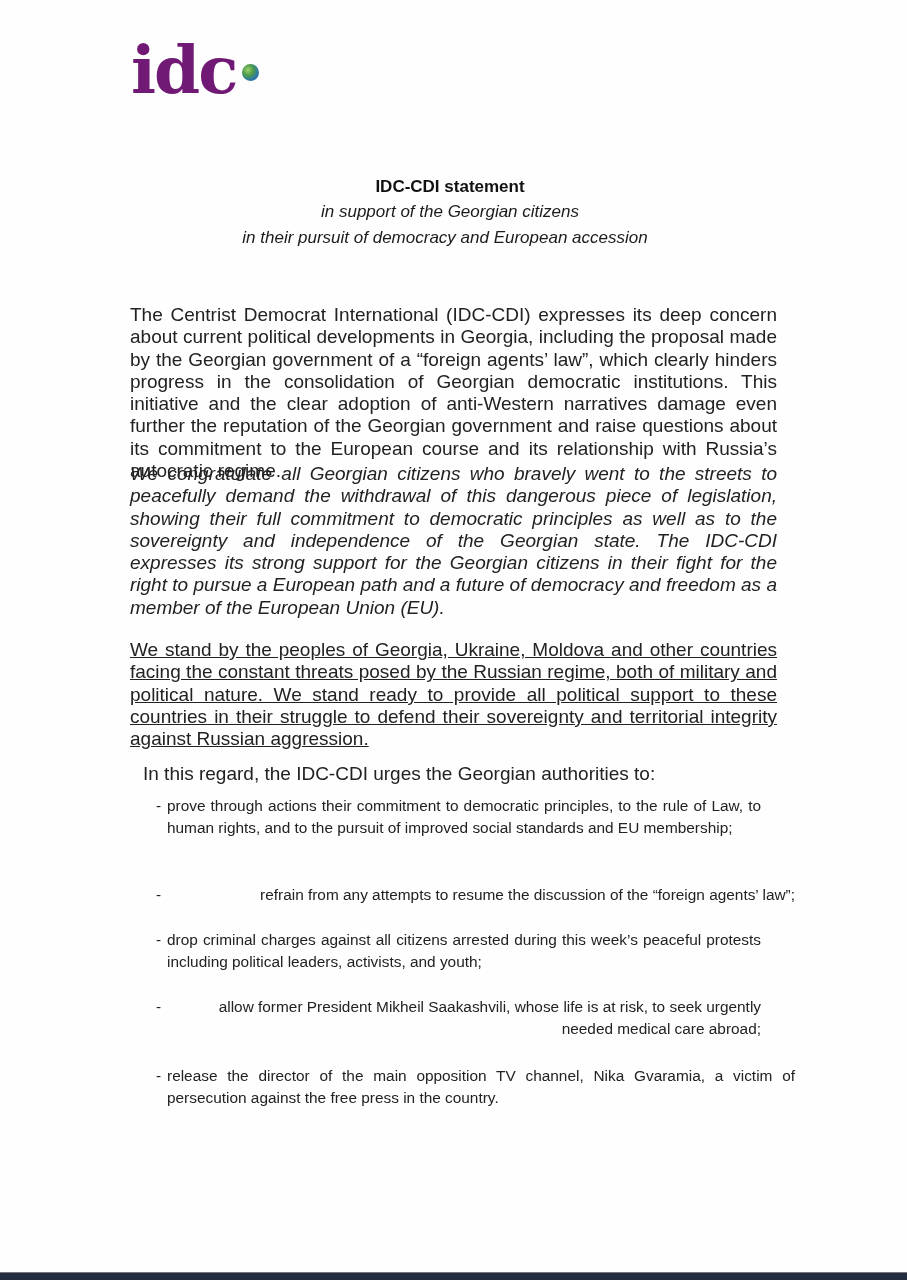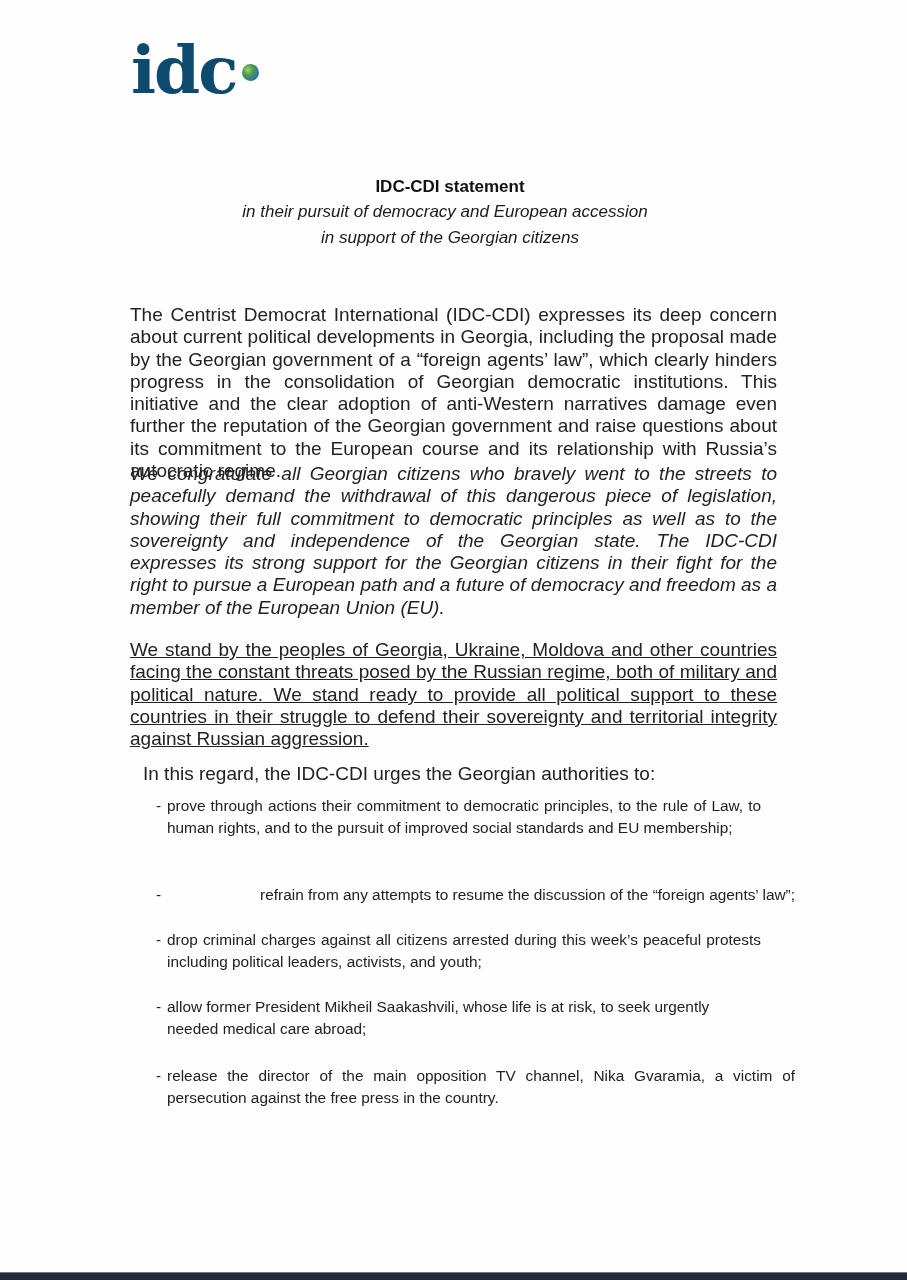--- a/index.html
+++ b/index.html
@@ -4,21 +4,21 @@
 <style>
   html, body { margin: 0; padding: 0; }
   body {
     width: 907px; height: 1280px; background: #fefefe; position: relative; overflow: hidden;
     font-family: "Liberation Sans", sans-serif; color: #1f1f1f;
   }
   .logo {
     position: absolute; left: 131px; top: 34px; height: 72px;
     display: flex; align-items: baseline;
     font-family: "DejaVu Serif", serif; font-weight: bold; font-size: 66px;
-    color: #0c4a6e; letter-spacing: -2px; line-height: 72px; justify-content: center;
+    color: #701a75; letter-spacing: -2px; line-height: 72px; justify-content: center;
   }
   .logo .globe {
     display: inline-block; width: 17px; height: 17px; border-radius: 50%;
     margin: 0 4px 0 6px; position: relative; top: -12px;
     background: radial-gradient(circle at 35% 35%, #9fd26a 0%, #4c9a4a 35%, #2f79a8 65%, #1f4f86 100%);
   }
   .title-block { position: absolute; left: 0; right: 17px; top: 175px; text-align: center; }
   .title { font-size: 17px; font-weight: bold; color: #111; line-height: 24px; margin-left: 10px; }
   .subtitle { font-size: 17px; font-style: italic; color: #1b1b1b; line-height: 26px; }
   .sub1 { margin-left: 10px; }
@@ -37,22 +37,22 @@
 </head>
 <body>
 
 <div class="logo">
   <span>idc</span>
   <span class="globe"></span>
 </div>
 
 <div class="title-block">
   <div class="title">IDC-CDI statement</div>
+  <div class="subtitle sub1">in support of the Georgian citizens</div>
   <div class="subtitle">in their pursuit of democracy and European accession</div>
-  <div class="subtitle sub1">in support of the Georgian citizens</div>
 </div>
 
 <p class="body-text p1" style="margin:0">The Centrist Democrat International (IDC-CDI) expresses its deep concern about current political developments in Georgia, including the proposal made by the Georgian government of a “foreign agents’ law”, which clearly hinders progress in the consolidation of Georgian democratic institutions. This initiative and the clear adoption of anti-Western narratives damage even further the reputation of the Georgian government and raise questions about its commitment to the European course and its relationship with Russia’s autocratic regime.</p>
 <p class="body-text p2" style="margin:0">We congratulate all Georgian citizens who bravely went to the streets to peacefully demand the withdrawal of this dangerous piece of legislation, showing their full commitment to democratic principles as well as to the sovereignty and independence of the Georgian state. The IDC-CDI expresses its strong support for the Georgian citizens in their fight for the right to pursue a European path and a future of democracy and freedom as a member of the European Union (EU).</p>
 <p class="body-text p3" style="margin:0">We stand by the peoples of Georgia, Ukraine, Moldova and other countries facing the constant threats posed by the Russian regime, both of military and political nature. We stand ready to provide all political support to these countries in their struggle to defend their sovereignty and territorial integrity against Russian aggression.</p>
 <p class="body-text p4" style="margin:13px">In this regard, the IDC-CDI urges the Georgian authorities to:</p>
 
 <ul class="list">
   <li style="top:0px">
     <span class="dash">-</span>
@@ -61,21 +61,21 @@
   <li style="top:89px">
     <span class="dash">-</span>
     <span class="item-text wide" style="text-align:right">refrain from any attempts to resume the discussion of the “foreign agents’ law”;</span>
   </li>
   <li style="top:134px">
     <span class="dash">-</span>
     <span class="item-text">drop criminal charges against all citizens arrested during this week’s peaceful protests including political leaders, activists, and youth;</span>
   </li>
   <li style="top:201px">
     <span class="dash">-</span>
-    <span class="item-text" style="text-align:left">allow former President Mikheil Saakashvili, whose life is at risk, to seek urgently needed medical care abroad;</span>
+    <span class="item-text" style="text-align:right">allow former President Mikheil Saakashvili, whose life is at risk, to seek urgently needed medical care abroad;</span>
   </li>
   <li style="top:270px">
     <span class="dash">-</span>
     <span class="item-text wide">release the director of the main opposition TV channel, Nika Gvaramia, a victim of persecution against the free press in the country.</span>
   </li>
 </ul>
 
 <div class="footer-bar"></div>
 
 </body></html>

